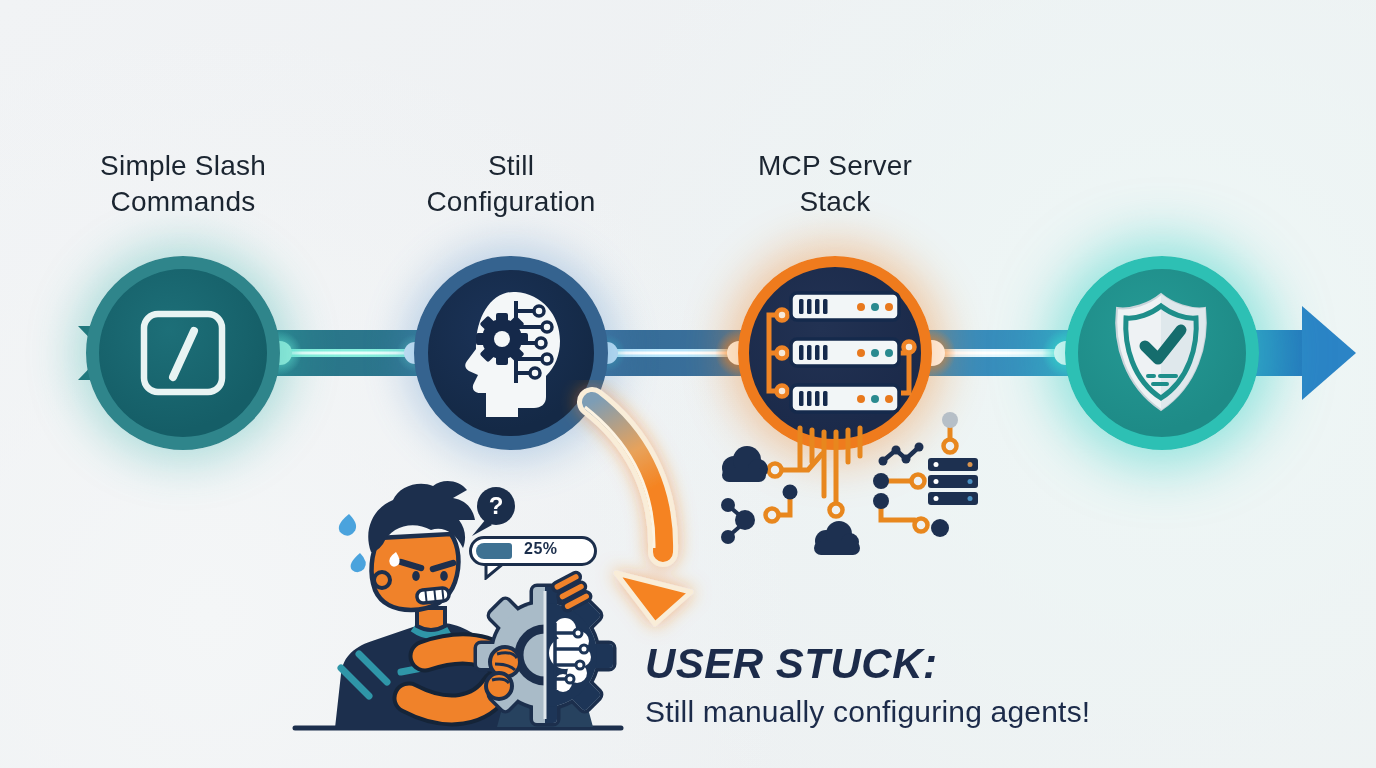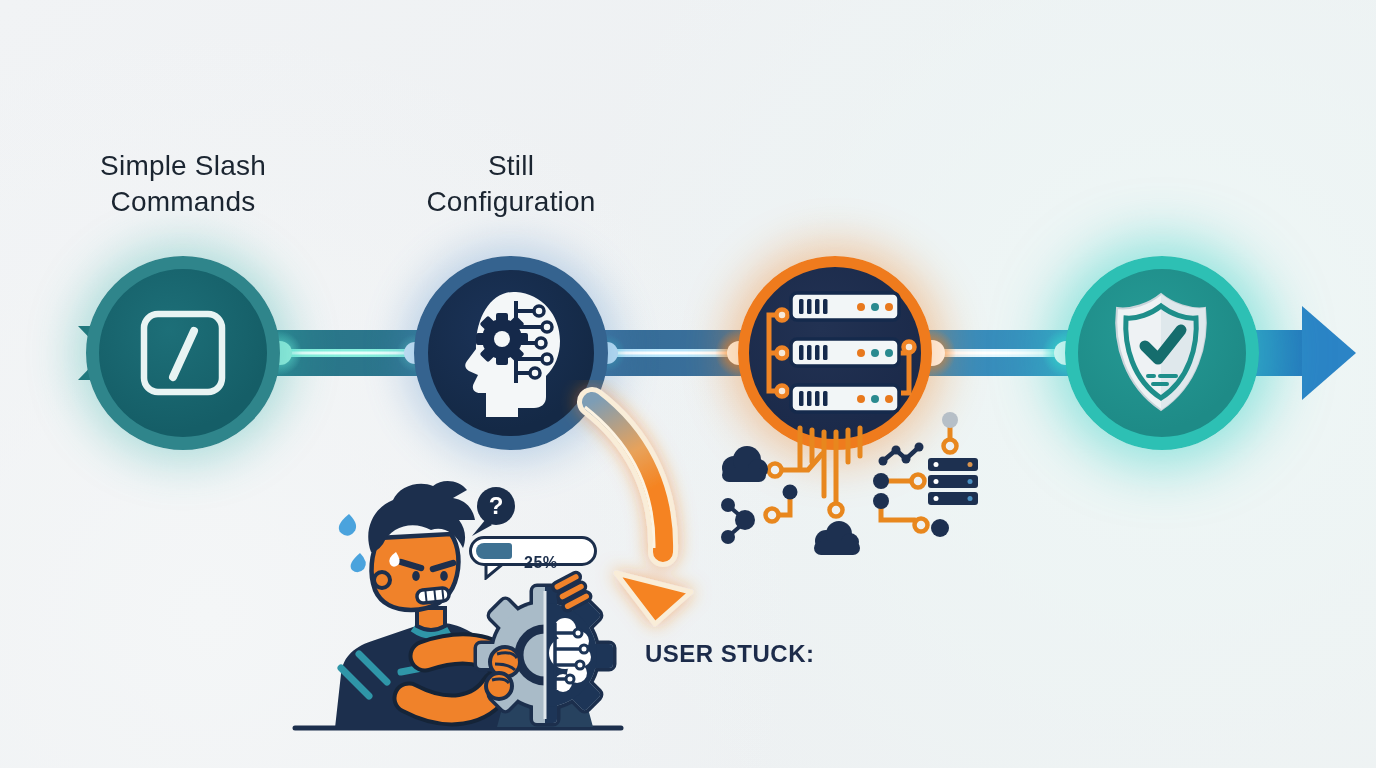--- a/index.html
+++ b/index.html
@@ -36,25 +36,25 @@
   .bubble-q-tail{position:absolute;left:472px;top:519px;z-index:6;}
   .bubble-progress{
     position:absolute;left:469px;top:536px;width:128px;height:30px;background:#ffffff;
     border:3px solid #1b2e4b;border-radius:16px;box-sizing:border-box;z-index:6;
   }
   .bubble-progress .fill{
     position:absolute;left:4px;top:4px;width:36px;height:16px;background:#3e7192;
     border-radius:8px 3px 3px 8px;
   }
   .bubble-progress .pct{
-    position:absolute;left:52px;top:15px;font-size:16px;font-weight:700;color:#1b2e4b;letter-spacing:.5px;
+    position:absolute;left:52px;top:1px;font-size:16px;font-weight:700;color:#1b2e4b;letter-spacing:.5px;
   }
   .bubble-progress-tail{position:absolute;left:482px;top:562px;z-index:5;}
   .callout{position:absolute;left:645px;top:640px;color:#1c2b4a;z-index:7;}
-  .callout .t1{font-size:24px;font-weight:800;letter-spacing:.5px;}
+  .callout .t1{font-size:42px;font-weight:800;letter-spacing:.5px;font-style:italic;}
   .callout .t2{font-size:30px;font-weight:400;margin-top:7px;letter-spacing:.2px;}
 </style>
 </head>
 <body>
 
 <div class="canvas">
 
   <svg class="layer" width="1376" height="768">
     <defs>
       <linearGradient id="segTeal" x1="0" y1="0" x2="1" y2="0">
@@ -115,20 +115,21 @@
       <circle cx="739" cy="353" r="12" fill="#fdf6ea"></circle>
       <circle cx="932" cy="353" r="24" fill="url(#glowOrange)"></circle>
       <circle cx="932" cy="353" r="13" fill="#ffffff"></circle>
       <circle cx="1066" cy="353" r="24" fill="url(#glowCyan)"></circle>
       <circle cx="1066" cy="353" r="12" fill="#ffffff"></circle>
     </g>
   </svg>
 
   <div class="stage-label" style="left:83px">Simple Slash Commands</div>
   <div class="stage-label" style="left:411px">Still Configuration</div>
+  <div class="stage-label" style="left:735px">MCP Server Stack</div>
 
   <div class="node node1">
     <svg width="110" height="110">
       <rect x="16" y="16" width="78" height="78" rx="14" fill="none" stroke="#e8f4f3" stroke-width="6.5"></rect>
       <line x1="66" y1="33" x2="45" y2="79" stroke="#e8f4f3" stroke-width="8" stroke-linecap="round"></line>
     </svg>
   </div>
 
   <div class="node node2">
     <svg width="122" height="132" viewBox="0 0 122 132">
@@ -454,15 +455,16 @@
   <svg class="bubble-progress-tail" width="26" height="18">
     <path d="M 4 1 L 22 1 L 4 16 Z" fill="#ffffff" stroke="#1b2e4b" stroke-width="3"></path>
   </svg>
   <div class="bubble-progress">
     <div class="fill"></div>
     <div class="pct">25%</div>
   </div>
 
   <div class="callout">
     <div class="t1">USER STUCK:</div>
+    <div class="t2">Still manually configuring agents!</div>
   </div>
 
 </div>
 
 </body></html>

